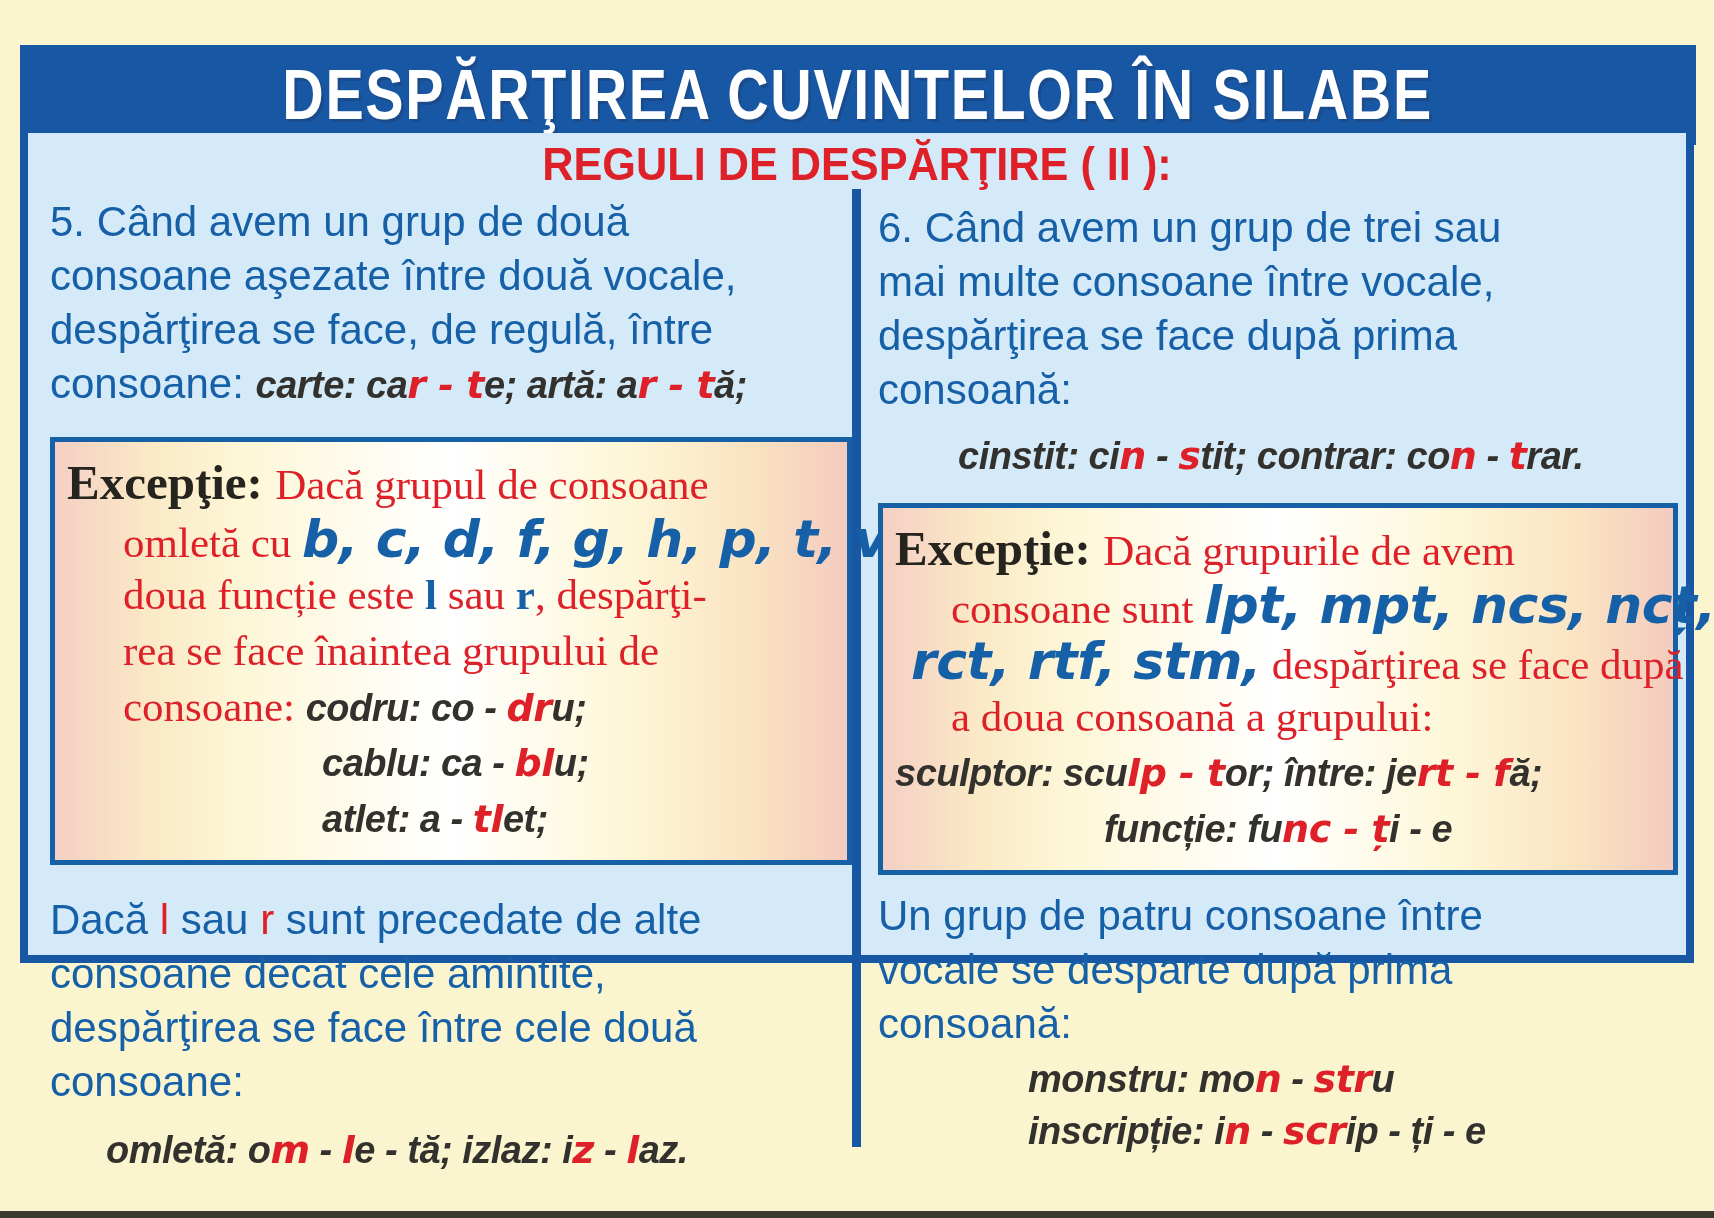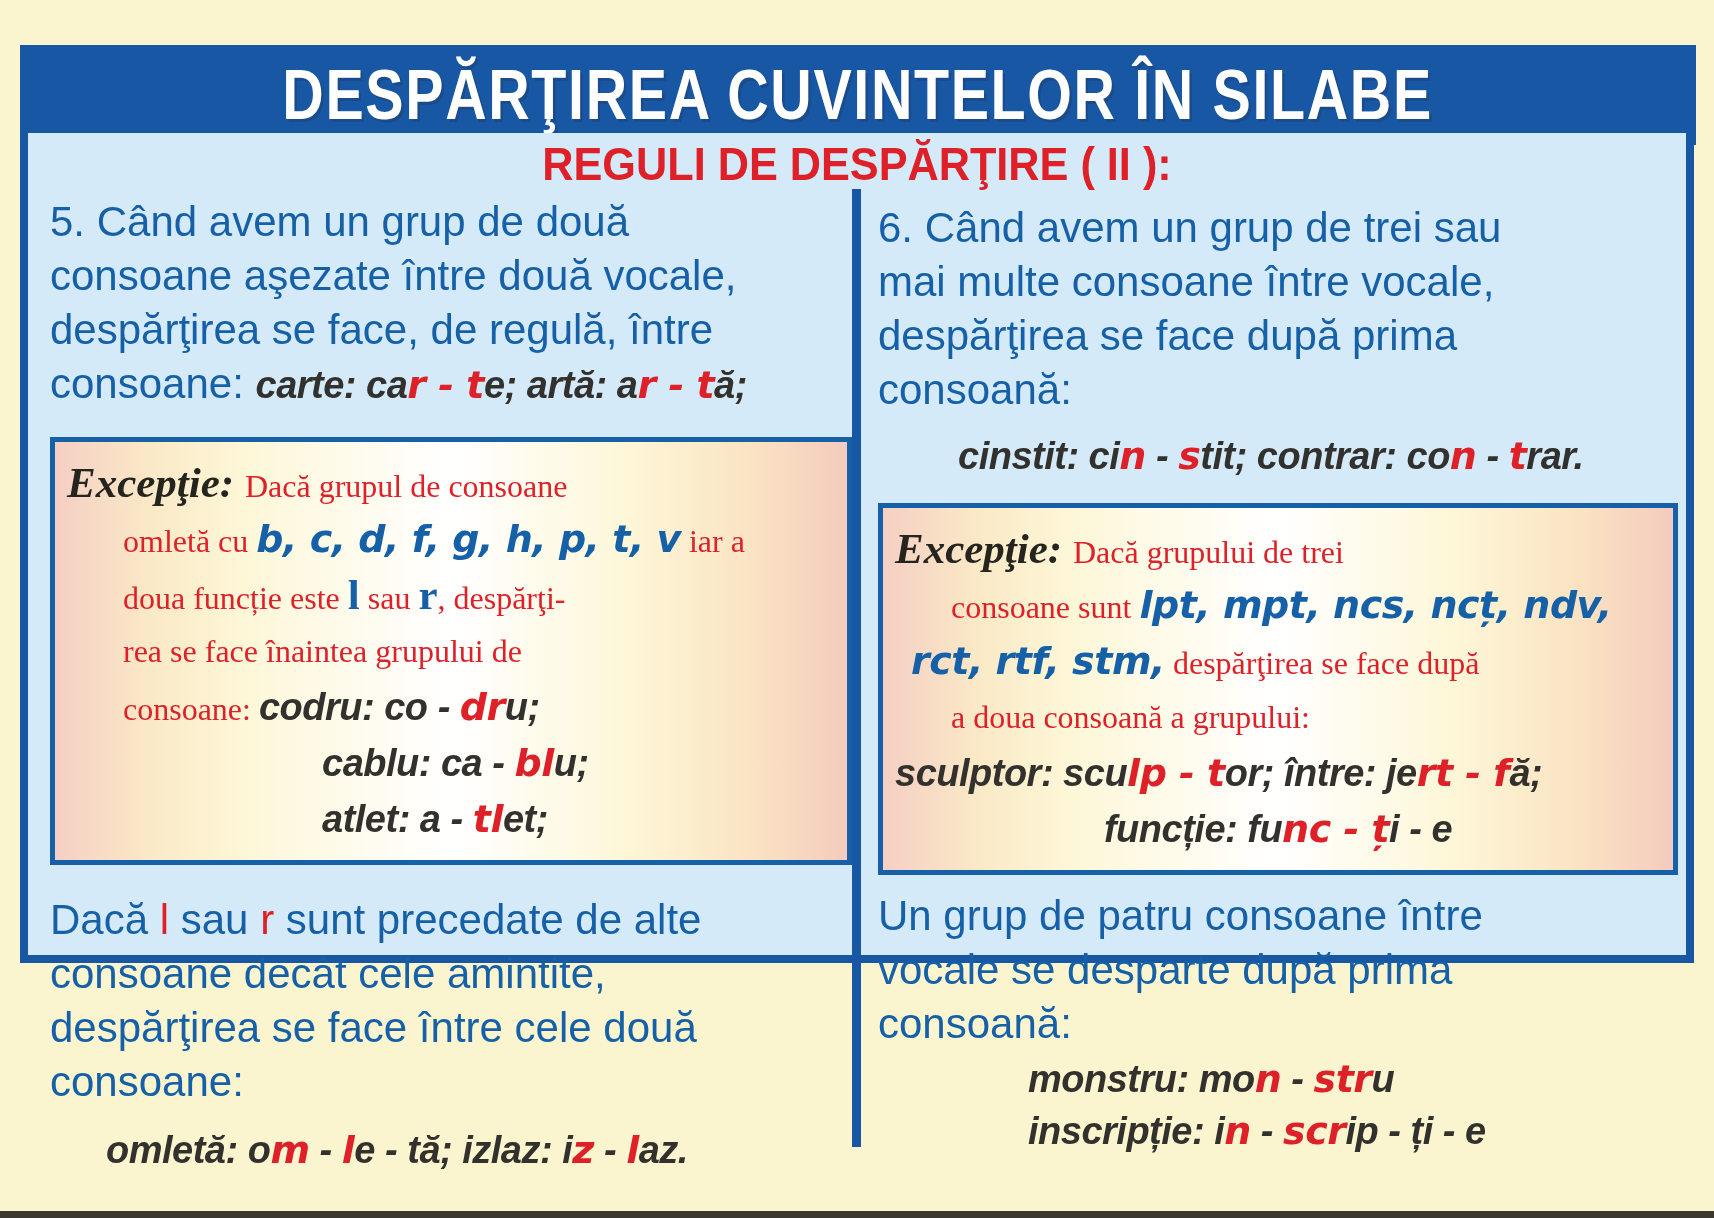--- a/index.html
+++ b/index.html
@@ -55,23 +55,23 @@
   .indent-sm{padding-left:16px;}
   .indent-big{padding-left:255px;}
   .indent-ex{padding-left:80px;}
   .indent-ex2{padding-left:150px;}
   .center{text-align:center;}
   
   .c-b{color:var(--blue);font-family:"Liberation Sans",sans-serif;font-size:42px;}
   .c-r{color:var(--red);font-family:"Liberation Sans",sans-serif;font-size:42px;}
   .c-k{color:var(--ink);font-family:Liberation Sans, sans-serif;font-style:oblique;font-weight:700;font-size:38px;letter-spacing:-0.5px;}
   .c-x{color:var(--red);font-family:"DejaVu Sans",sans-serif;font-style:oblique;font-weight:700;font-size:38px;letter-spacing:-0.5px;}
-  .c-u{color:var(--blue);font-family:"DejaVu Sans",sans-serif;font-style:oblique;font-weight:700;font-size:38px;letter-spacing:-0.5px;}
-  .c-R{color:var(--red);font-family:"Liberation Serif",serif;font-size:32px;text-align:center;}
-  .c-K{color:#26241F;font-family:"Liberation Serif",serif;font-weight:700;font-style:italic;font-size:43px;}
+  .c-u{color:var(--blue);font-family:"DejaVu Sans",sans-serif;font-style:oblique;font-weight:700;font-size:52px;letter-spacing:-0.5px;}
+  .c-R{color:var(--red);font-family:"Liberation Serif",serif;font-size:43px;text-align:center;}
+  .c-K{color:#26241F;font-family:"Liberation Serif",serif;font-weight:700;font-size:49px;}
   .c-B{color:var(--blue);font-family:"Liberation Serif",serif;font-weight:700;font-size:43px;}
   
   .exception-box{
     box-sizing:border-box;
     border:5px solid var(--blue);
     padding:13px 12px;
     background:linear-gradient(90deg,
       #F5CFC4 0%, #FAE9C6 12%, #FDF7D8 24%, #FFFFFF 50%,
       #FDF7D8 72%, #FAE3C2 88%, #F4CBBE 100%);
   }
@@ -136,21 +136,21 @@
           <div class="line"><span class="c-b">6. Când avem un grup de trei sau</span></div>
           <div class="line"><span class="c-b">mai multe consoane între vocale,</span></div>
           <div class="line"><span class="c-b">despărţirea se face după prima</span></div>
           <div class="line"><span class="c-b">consoană:</span></div>
         </div>
       <div class="para comic-para mt-ex1-r">
           <div class="line indent-ex"><span class="c-k">cinstit: ci</span><span class="c-x">n</span><span class="c-k"> - </span><span class="c-x">s</span><span class="c-k">tit; contrar: co</span><span class="c-x">n</span><span class="c-k"> - </span><span class="c-x">t</span><span class="c-k">rar.</span></div>
         </div>
       <div class="exception-box mt-box-r">
         <div class="para serif-para">
-            <div class="line"><span class="c-K">Excepţie: </span><span class="c-R">Dacă grupului de trei</span></div>
+            <div class="line"><span class="c-K">Excepţie: </span><span class="c-R">Dacă grupurile de avem</span></div>
             <div class="line indent"><span class="c-R">consoane sunt </span><span class="c-u">lpt, mpt, ncs, ncț, ndv,</span></div>
             <div class="line indent-sm"><span class="c-u">rct, rtf, stm,</span><span class="c-R"> despărţirea se face după</span></div>
             <div class="line indent"><span class="c-R">a doua consoană a grupului:</span></div>
             <div class="line"><span class="c-k">sculptor: scu</span><span class="c-x">lp</span><span class="c-x"> - </span><span class="c-x">t</span><span class="c-k">or; între: je</span><span class="c-x">rt</span><span class="c-x"> - </span><span class="c-x">f</span><span class="c-k">ă;</span></div>
             <div class="line center"><span class="c-k">funcție: fu</span><span class="c-x">nc</span><span class="c-x"> - </span><span class="c-x">ț</span><span class="c-k">i</span><span class="c-k"> - e</span></div>
           </div>
       </div>
       <div class="para blue-para mt-p3-r">
           <div class="line"><span class="c-b">Un grup de patru consoane între</span></div>
           <div class="line"><span class="c-b">vocale se desparte după prima</span></div>

